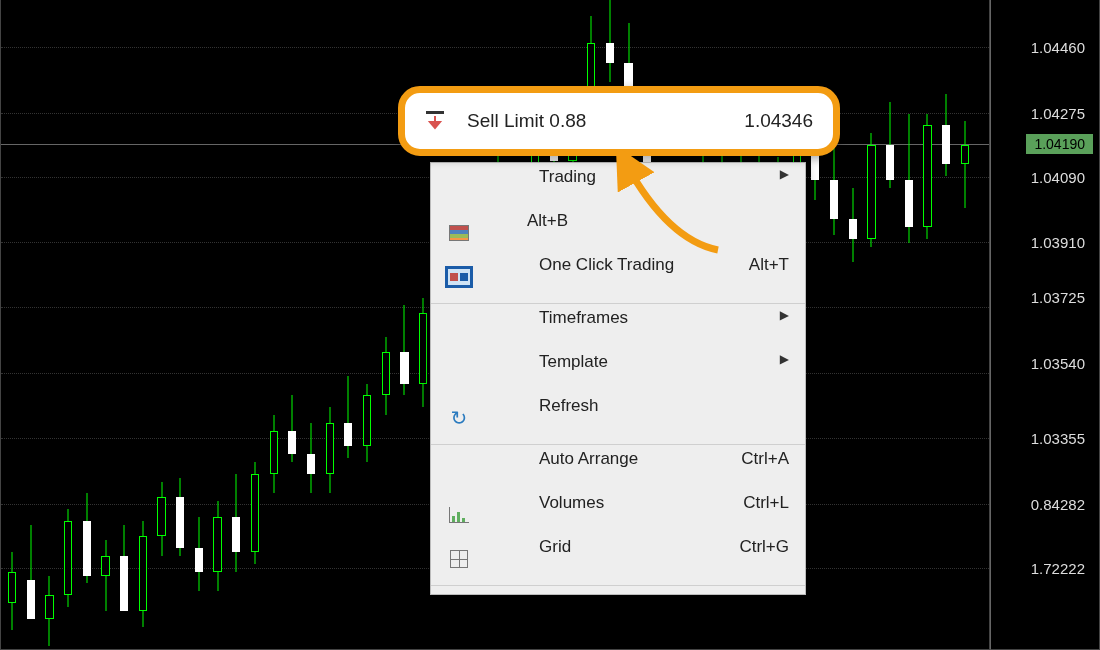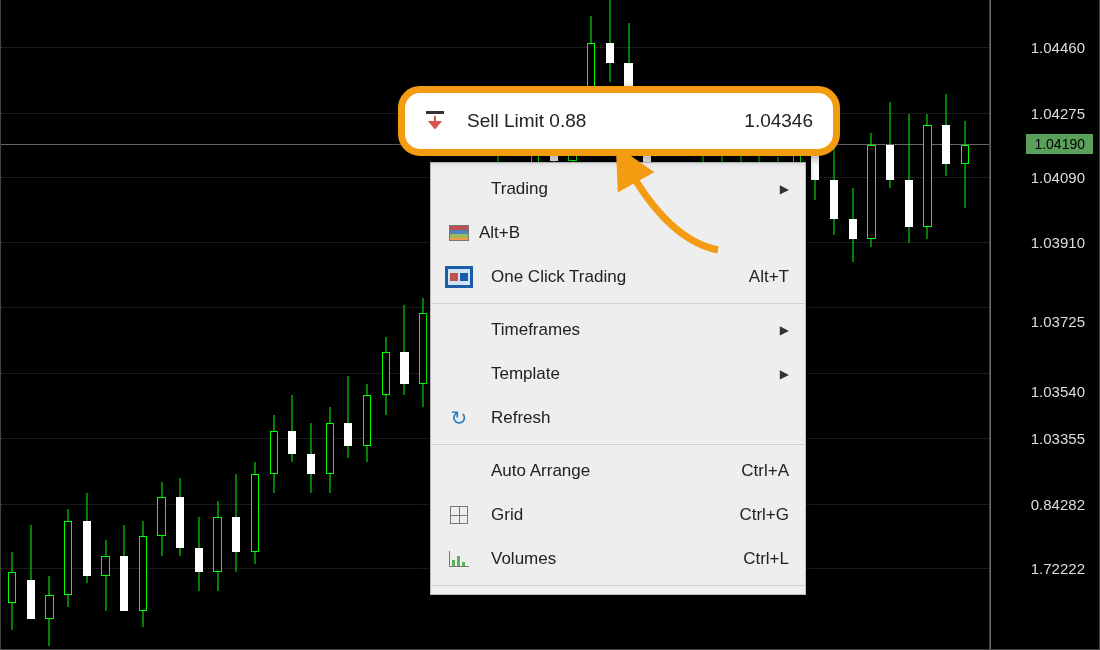--- a/index.html
+++ b/index.html
@@ -37,22 +37,23 @@
   .body.up { background: #000; }
   .body.down { background: #fff; border-color: #fff; }
 
   
   .context-menu {
     position: absolute; left: 430px; top: 162px; width: 376px;
     background: #eee; border: 1px solid #bbb; box-shadow: 0 3px 10px rgba(0,0,0,.4);
     padding: 4px 0;
   }
   .menu-row {
-    display: flex; align-items: center; height: 44px;
+    display: flex; height: 44px;
     padding: 0 16px 0 8px;
+    gap: 48px;
   }
   .menu-icon {
     width: 40px; display: flex; align-items: center; justify-content: center;
     height: 100%;
   }
   .menu-text { flex: 1; font-size: 17px; color: #222; padding-left: 12px;}
   .menu-shortcut { font-size: 17px; color: #222; }
   .menu-arrow { width: 10px; text-align: right; color: #333; font-size: 12px; margin-left: 8px;}
   .menu-sep { height: 1px; background: #cfcfcf; margin: 4px 0; }
 
@@ -335,22 +336,22 @@
       </div>
     </div>
 </div>
 
 <div class="price-axis">
   <div id="axis-labels">
       <div class="price-label" style="top: 47px;">1.04460</div>
       <div class="price-label" style="top: 113px;">1.04275</div>
       <div class="price-label" style="top: 177px;">1.04090</div>
       <div class="price-label" style="top: 242px;">1.03910</div>
-      <div class="price-label" style="top: 321px;">1.03725</div>
-      <div class="price-label" style="top: 391px;">1.03540</div>
+      <div class="price-label" style="top: 297px;">1.03725</div>
+      <div class="price-label" style="top: 363px;">1.03540</div>
       <div class="price-label" style="top: 438px;">1.03355</div>
       <div class="price-label" style="top: 504px;">0.84282</div>
       <div class="price-label" style="top: 568px;">1.72222</div>
     </div>
   <div class="price-current" style="top: 144px;">
     <span>1.04190</span>
   </div>
 </div>
 
 <div class="highlight-capsule">
@@ -408,33 +409,33 @@
       <span class="menu-icon">
         <span class="icon-refresh">↻</span>
       </span>
       <span class="menu-text">Refresh</span>
     </div>
     <div class="menu-sep"></div>
     <div class="menu-row">
       <span class="menu-icon"></span>
       <span class="menu-text">Auto Arrange</span>
       <span class="menu-shortcut">Ctrl+A</span>
-    </div>
-    <div class="menu-row">
-      <span class="menu-icon">
-        <div class="icon-grid"></div>
-      </span>
-      <span class="menu-text">Grid</span>
-      <span class="menu-shortcut">Ctrl+G</span>
     </div>
     <div class="menu-row">
       <span class="menu-icon">
         <div class="icon-vol">
           <span class="b" style="left:3px;height:6px"></span>
           <span class="b" style="left:8px;height:10px"></span>
           <span class="b" style="left:13px;height:4px"></span>
         </div>
       </span>
       <span class="menu-text">Volumes</span>
       <span class="menu-shortcut">Ctrl+L</span>
     </div>
+    <div class="menu-row">
+      <span class="menu-icon">
+        <div class="icon-grid"></div>
+      </span>
+      <span class="menu-text">Grid</span>
+      <span class="menu-shortcut">Ctrl+G</span>
+    </div>
     <div class="menu-sep"></div>
   </div>
 
 </body></html>

